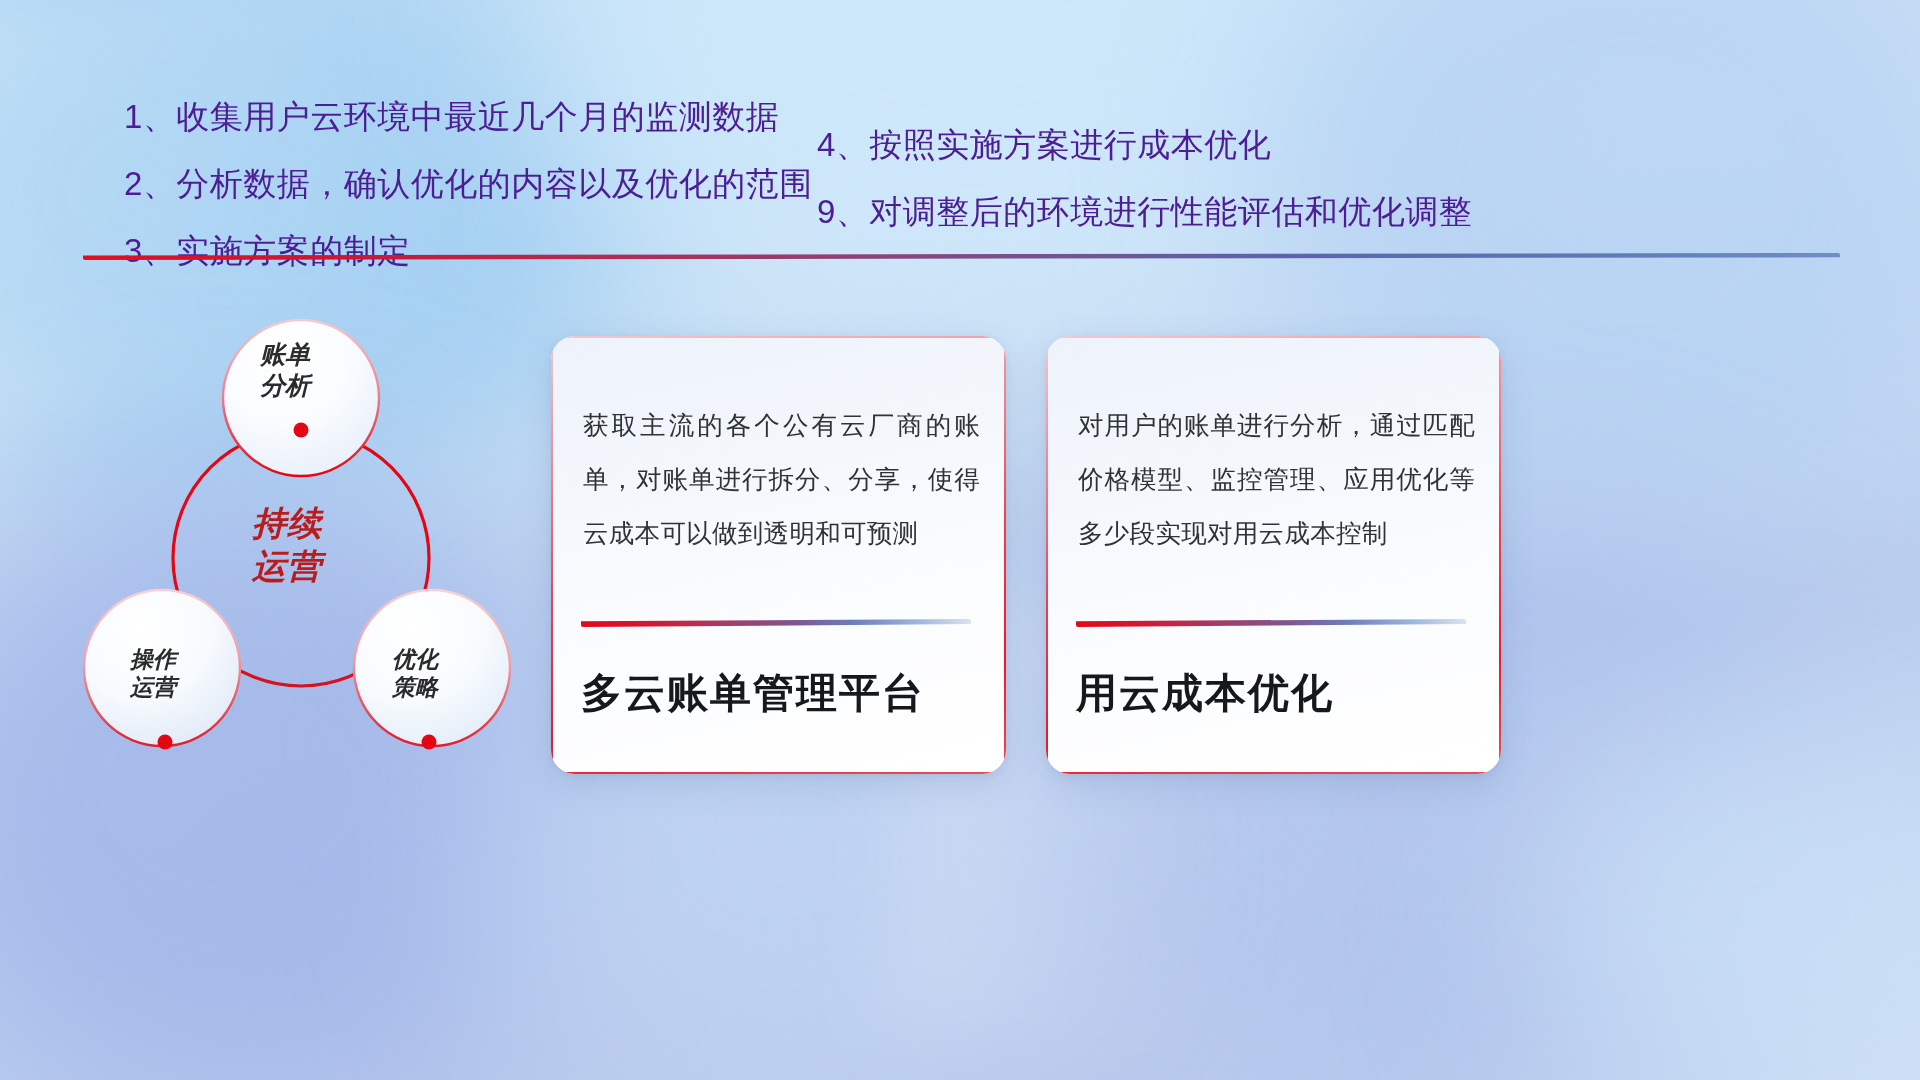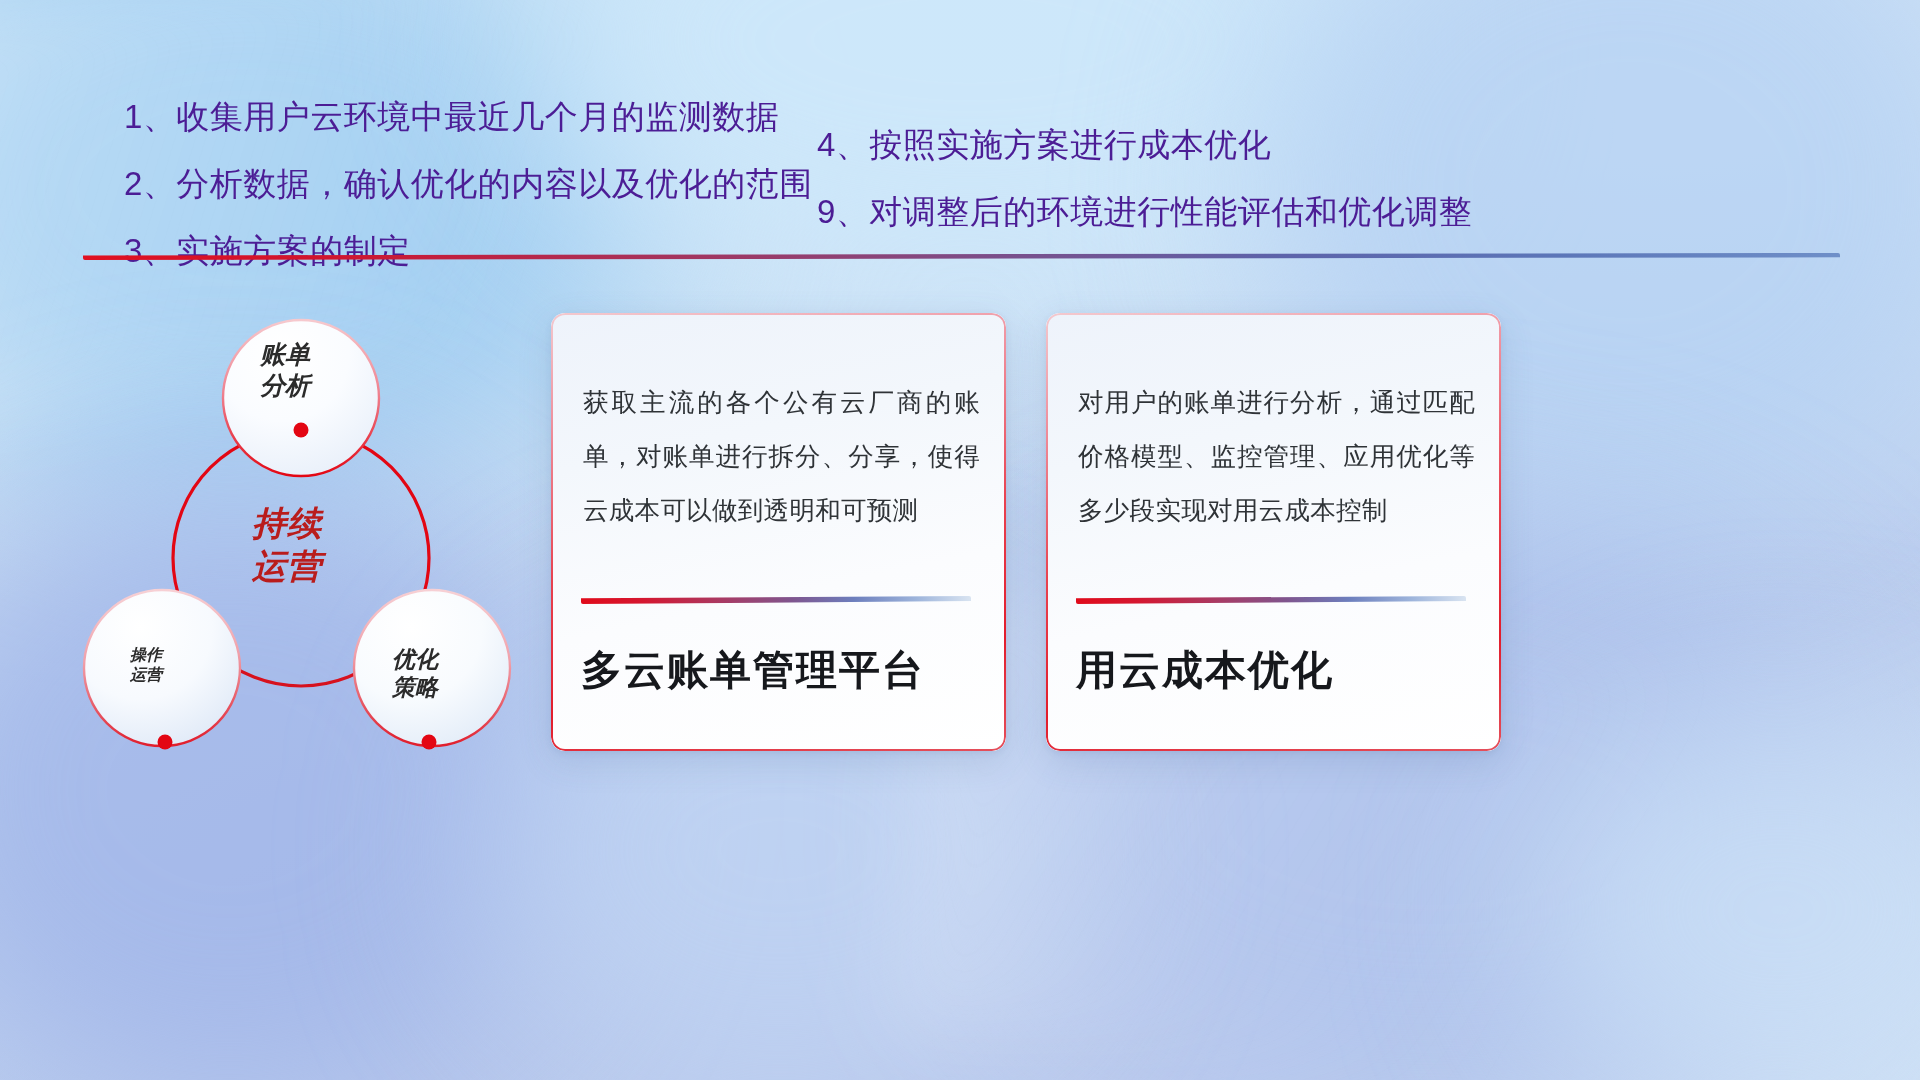--- a/index.html
+++ b/index.html
@@ -59,32 +59,33 @@
   }
 
   
   #venn{ position:absolute; left:82px; top:290px; width:440px; height:490px; }
   #venn svg{ position:absolute; inset:0; }
   .vlabel{
     position:absolute; text-align:left; color:#2b2b2b; font-weight:700;
     line-height:1.22; white-space:nowrap;font-style:italic;
   }
   #venn-label-top   { left:178px; top:49px;  width:120px; font-size:25px; }
-  #venn-label-left  { left:48px;  top:355px; width:120px; font-size:16px; }
+  #venn-label-left  { left:48px;  top:355px; width:120px; font-size:23px; }
   #venn-label-right { left:310px; top:355px; width:120px; font-size:23px; }
   #venn-label-center{
     left:170px; top:212px; width:140px; font-size:34px; color:#b91c1c;
     letter-spacing:1px; line-height:1.26;
   }
 
   
   .card{
-    position:absolute; border-radius:14px; overflow:hidden;
+    position:absolute; border-radius:24px; overflow:hidden;
     background:linear-gradient(168deg,#eef3fb 0%,#f3f7fc 30%,#fbfcfe 62%,#ffffff 100%);
     box-shadow:0 10px 34px rgba(70,100,150,.16), 0 2px 6px rgba(70,100,150,.10);
+    margin-top:23px;
   }
   .card::before{
     content:""; position:absolute; inset:0; border-radius:14px; pointer-events:none;
     padding:2px;
     background:linear-gradient(170deg,#f3c9cf 0%,#ef8f9c 22%,#e8414f 52%,#e21d2c 78%,#e4505c 100%);
     -webkit-mask:linear-gradient(#000 0 0) content-box, linear-gradient(#000 0 0);
     -webkit-mask-composite:xor; mask-composite:exclude;
   }
   #card-1{ left:551px; top:313px; width:455px; height:438px; }
   #card-2{ left:1046px; top:313px; width:455px; height:438px; }

